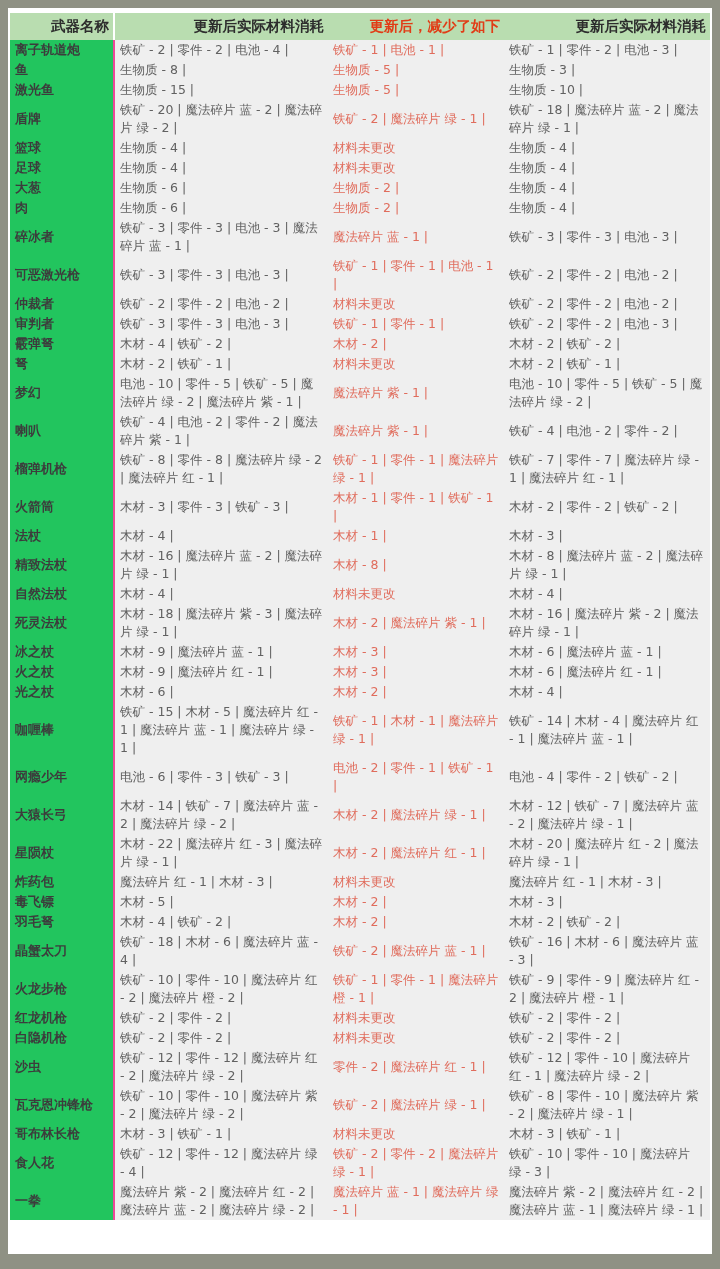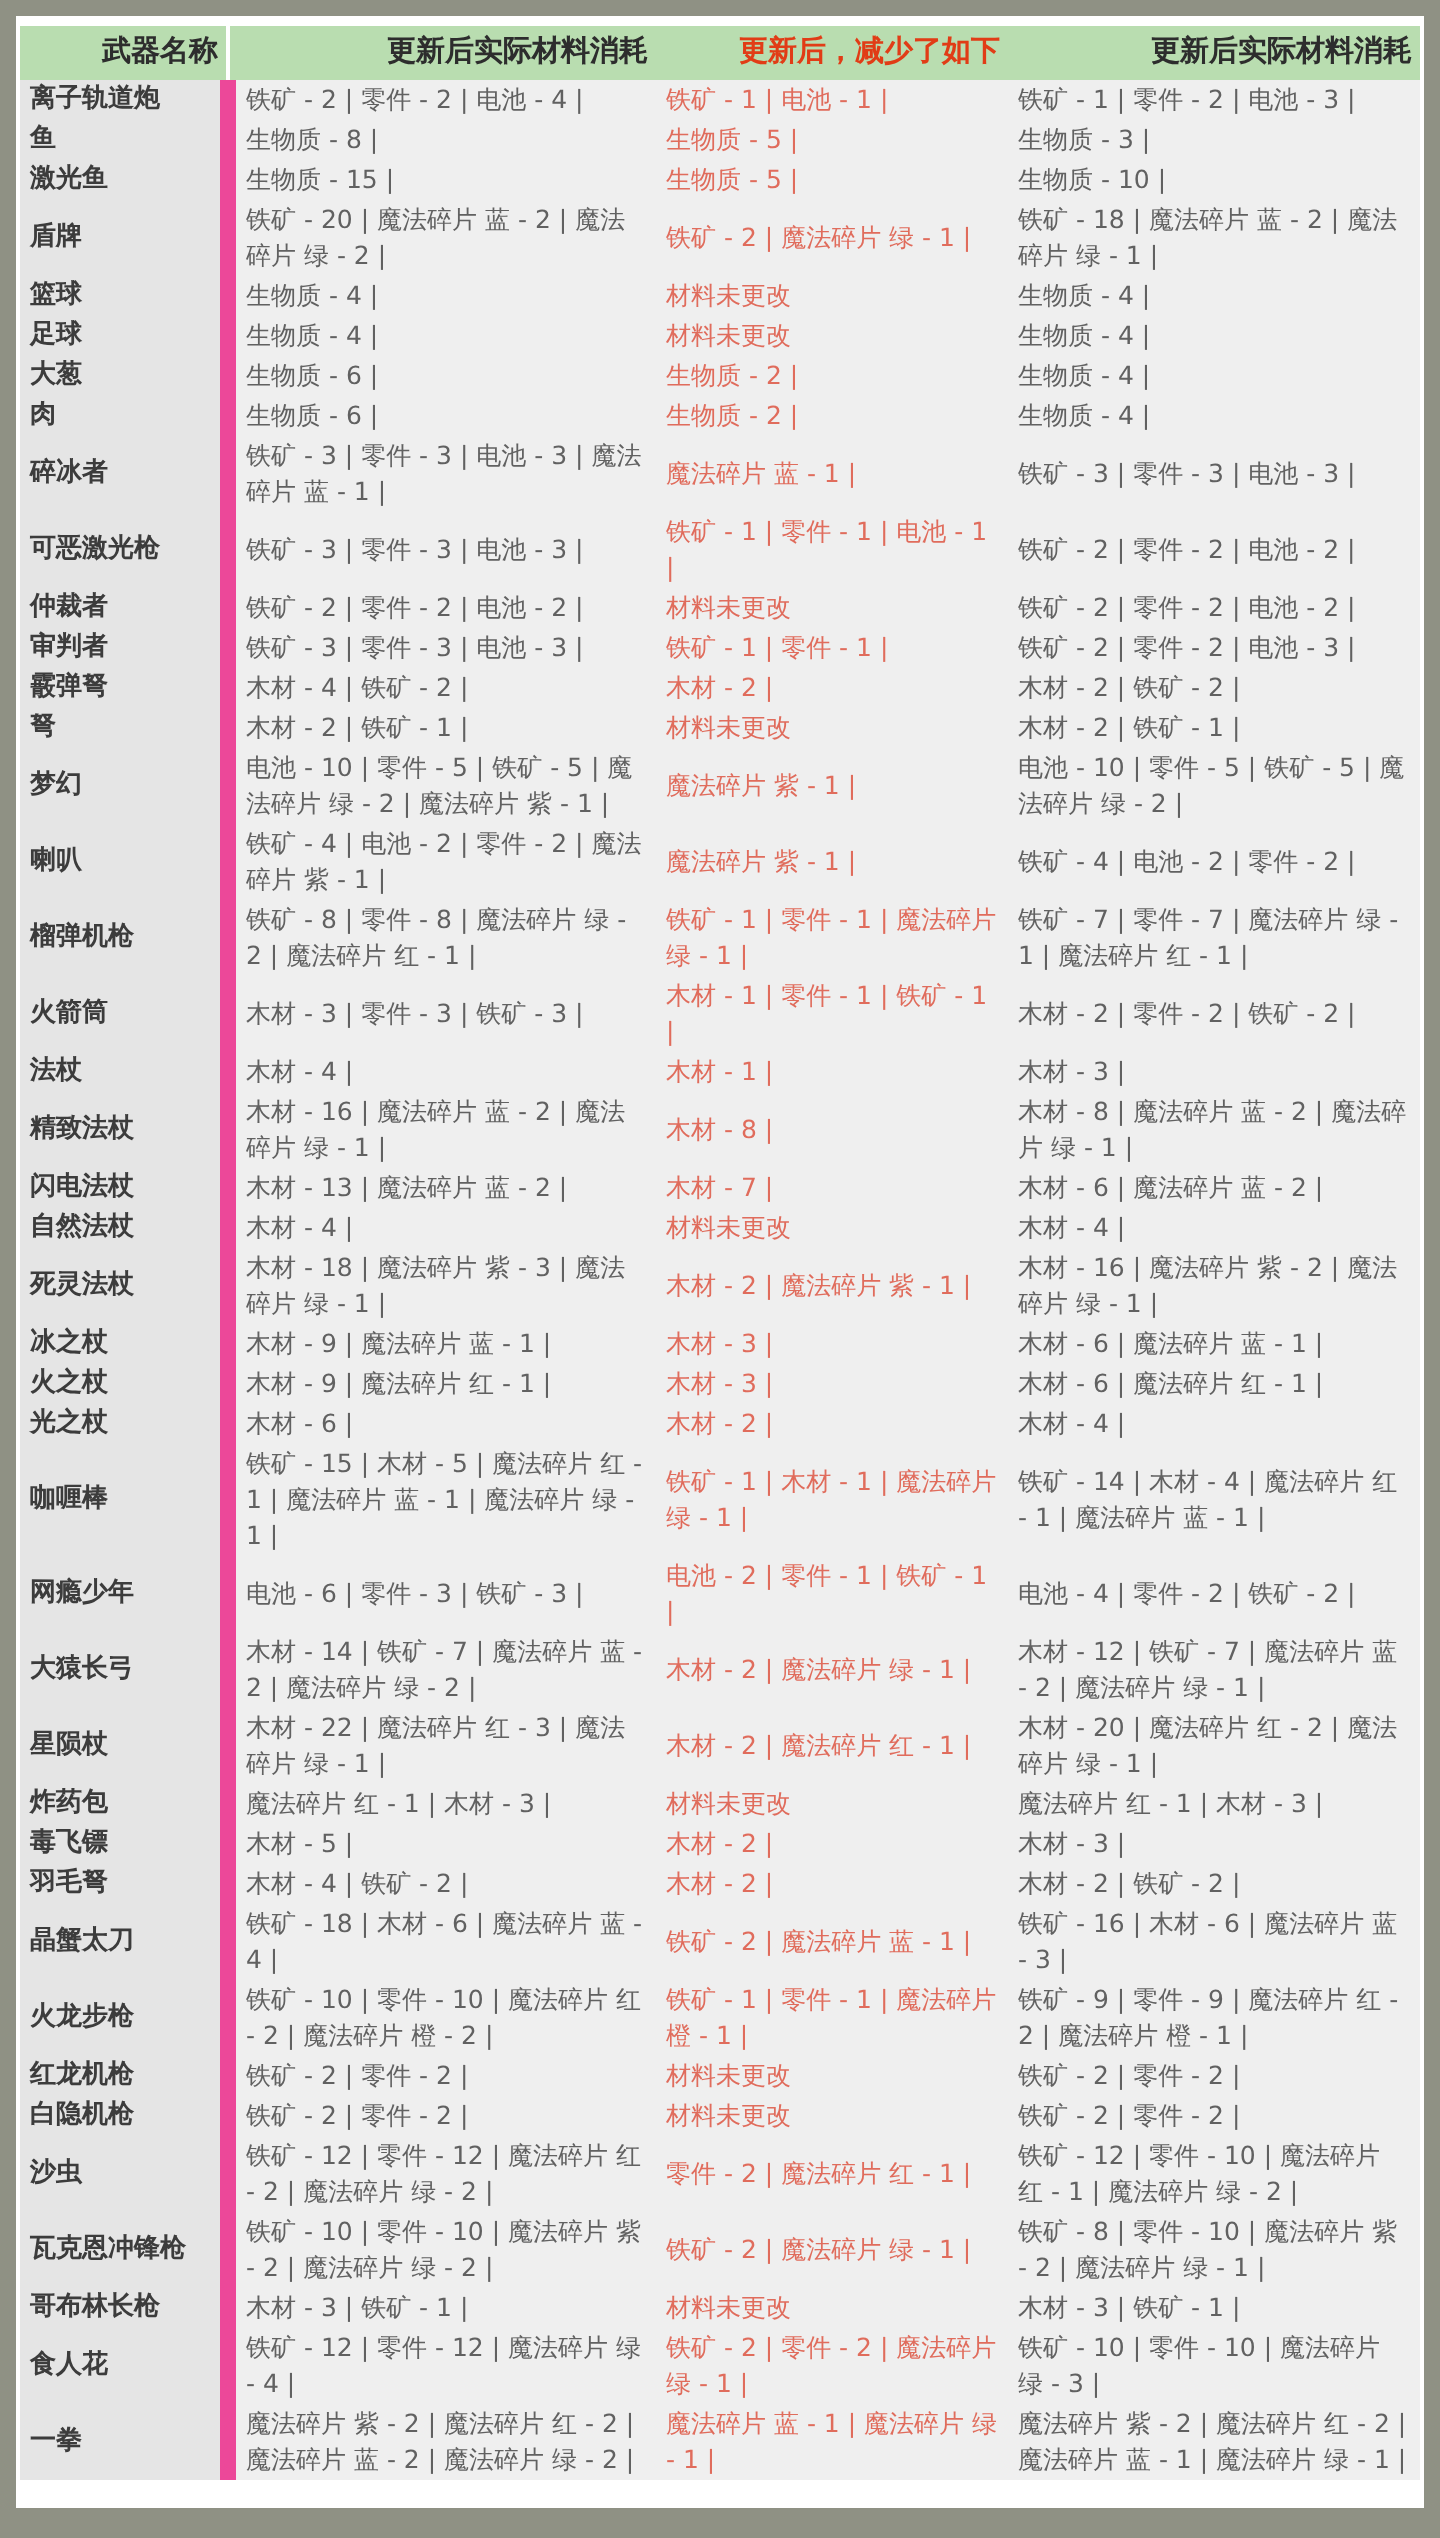--- a/index.html
+++ b/index.html
@@ -44,22 +44,22 @@
   thead th.name-col { border-right: 2px solid #ffffff; }
 
   tbody td {
     font-size: 12.5px;
     line-height: 18px;
     vertical-align: middle;
     padding: 1px 4px 1px 5px;
     word-break: break-all;
   }
   td.name-col {
-    background: #e5e5e5;
-    border-right: 8px solid #ec4899;
+    background: #22c55e;
+    border-right: 2px solid #ec4899;
     font-weight: bold;
     color: #3c3c3c;
     font-size: 13px;
     word-break: keep-all;
   }
   td.data-col { background: #efefef; color: #616161; }
   td.reduce-col { color: #e06c5c; }
 </style>
 </head>
 <body>
@@ -195,26 +195,20 @@
     <td class="data-col reduce-col">木材 - 1 |</td>
     <td class="data-col">木材 - 3 |</td>
   </tr>
         <tr>
     <td class="name-col">精致法杖</td>
     <td class="data-col">木材 - 16 | 魔法碎片 蓝 - 2 | 魔法碎片 绿 - 1 |</td>
     <td class="data-col reduce-col">木材 - 8 |</td>
     <td class="data-col">木材 - 8 | 魔法碎片 蓝 - 2 | 魔法碎片 绿 - 1 |</td>
   </tr>
         <tr>
-    <td class="name-col">闪电法杖</td>
-    <td class="data-col">木材 - 13 | 魔法碎片 蓝 - 2 |</td>
-    <td class="data-col reduce-col">木材 - 7 |</td>
-    <td class="data-col">木材 - 6 | 魔法碎片 蓝 - 2 |</td>
-  </tr>
-        <tr>
     <td class="name-col">自然法杖</td>
     <td class="data-col">木材 - 4 |</td>
     <td class="data-col reduce-col">材料未更改</td>
     <td class="data-col">木材 - 4 |</td>
   </tr>
         <tr>
     <td class="name-col">死灵法杖</td>
     <td class="data-col">木材 - 18 | 魔法碎片 紫 - 3 | 魔法碎片 绿 - 1 |</td>
     <td class="data-col reduce-col">木材 - 2 | 魔法碎片 紫 - 1 |</td>
     <td class="data-col">木材 - 16 | 魔法碎片 紫 - 2 | 魔法碎片 绿 - 1 |</td>

